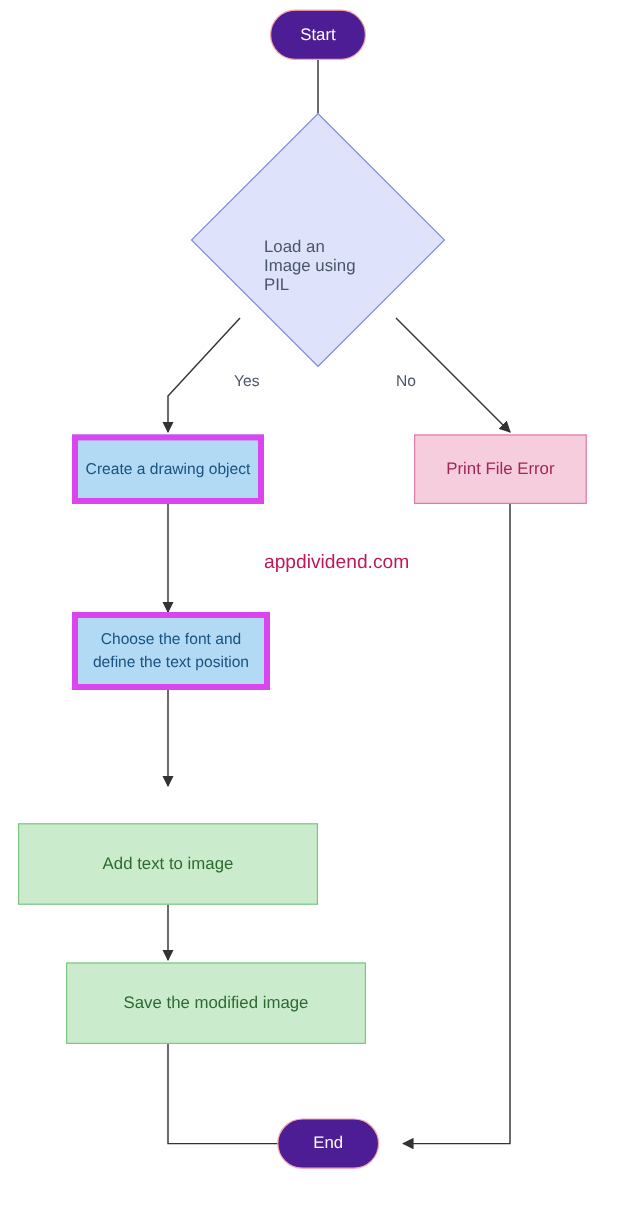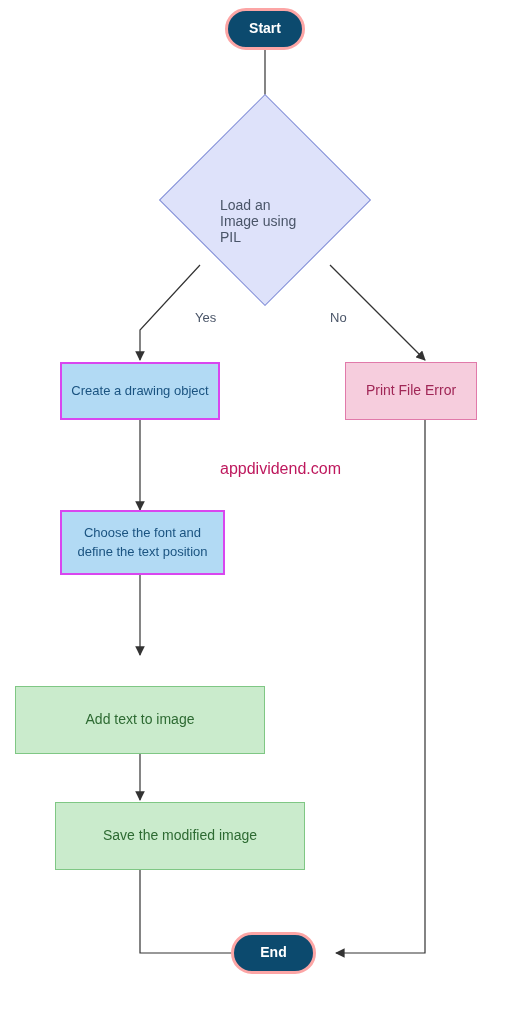--- a/index.html
+++ b/index.html
@@ -14,25 +14,25 @@
   .node {
     position: absolute;
     display: flex;
     align-items: center;
     justify-content: center;
     text-align: center;
     font-size: 14px;
     line-height: 1.4;
   }
   .terminator {
-    background: #0c4a6e;
+    background: #4c1d95;
     color: #fff;
     border-radius: 999px;
-    font-weight: 700;
-    border: 3px solid #fca5a5;
+    font-weight: 400;
+    border: 1px solid #fca5a5;
   }
   .decision-wrap {
     position: absolute;
   }
   .decision {
     width: 100%;
     height: 100%;
     background: #DEE2FA;
     border: 1px solid #808DD6;
     transform: rotate(45deg);
@@ -42,21 +42,21 @@
     inset: 0;
     display: flex;
     align-items: flex-end;
     justify-content: center;
     color: #4a5568;
     font-size: 14px;
     padding: 30px;
   }
   .box-blue {
     background: #B2DAF4;
-    border: 2px solid #d946ef;
+    border: 5px solid #d946ef;
     color: #1a5380;
     font-size: 13px;
   }
   .box-pink {
     background: #F6CDDD;
     border: 1px solid #E17AAA;
     color: #a02656;
     font-size: 14px;
   }
   .box-green {
@@ -122,21 +122,21 @@
   </div>
 </div>
 
 <div class="edge-label" style="left:195px; top:310px;">Yes</div>
 <div class="edge-label" style="left:330px; top:310px;">No</div>
 
 <div class="node box-blue" style="left:60px; top:362px; width:160px; height:58px;">
   <span>Create a drawing object</span>
 </div>
 
-<div class="node box-pink" style="left:345px; top:362px; width:132px; height:58px;">
+<div class="node box-pink" style="left:345px; top:362px; width:144px; height:58px;">
   <span>Print File Error</span>
 </div>
 
 <div class="watermark" style="left:220px; top:460px;">appdividend.com</div>
 
 <div class="node box-blue" style="left:60px; top:510px; width:165px; height:65px; padding:6px;">
   <span>Choose the font and define the text position</span>
 </div>
 
 <div class="node box-green" style="left:15px; top:686px; width:250px; height:68px;">

